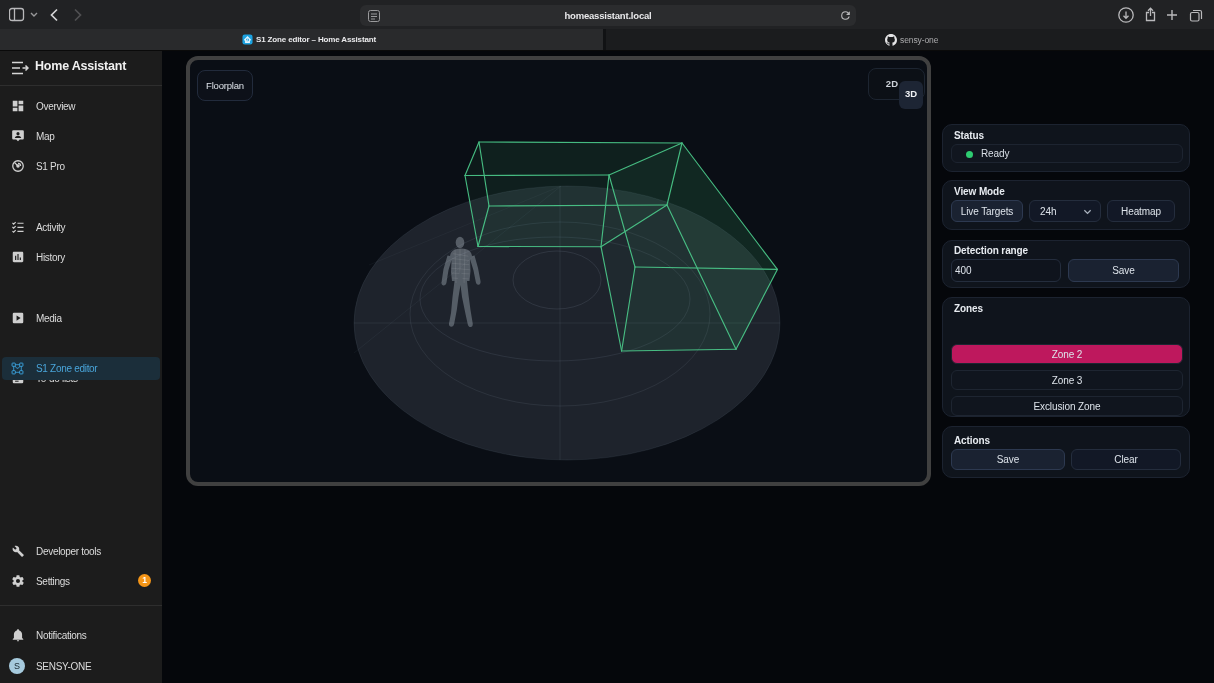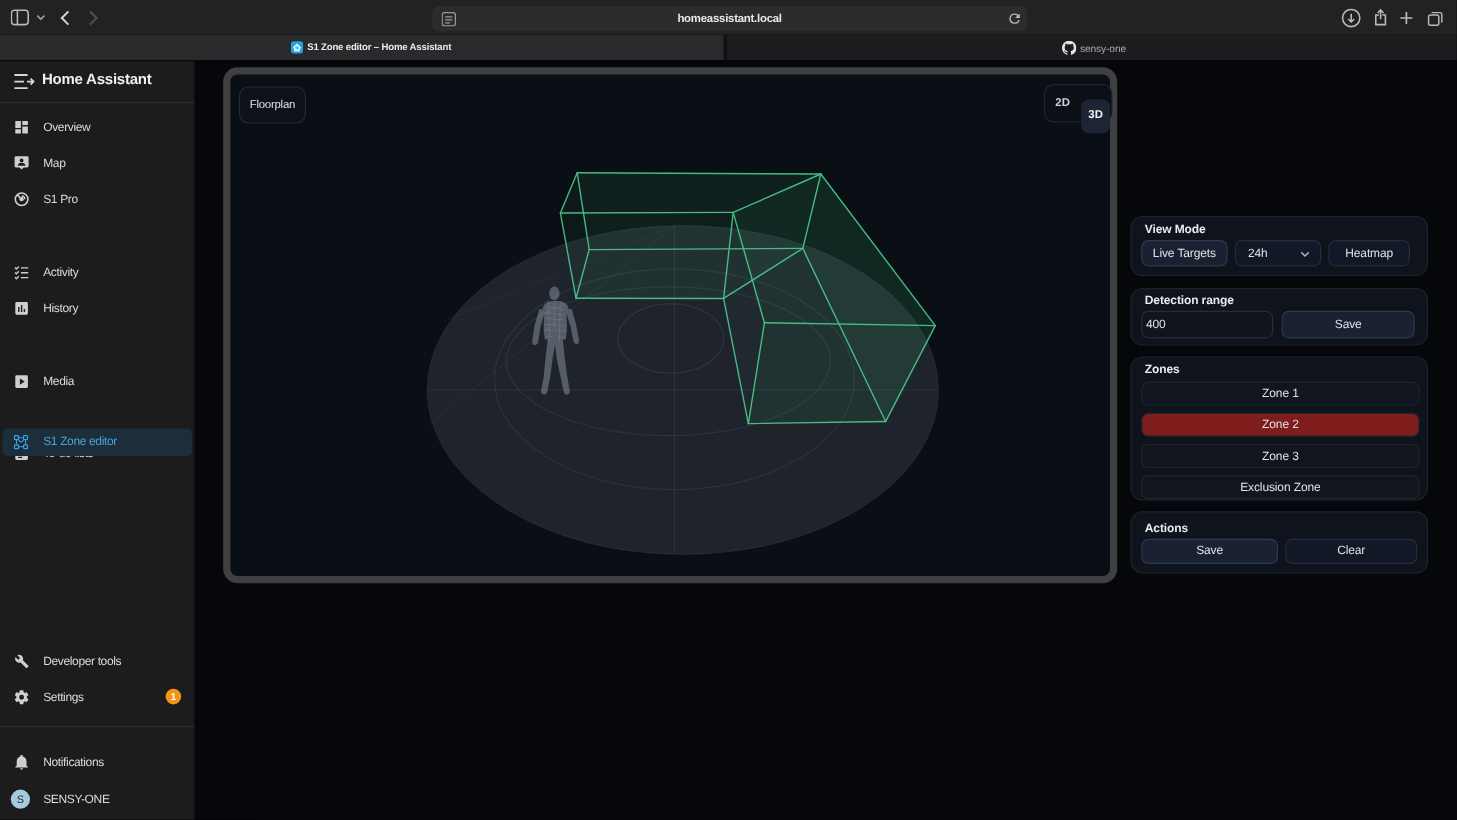--- a/index.html
+++ b/index.html
@@ -18,24 +18,24 @@
   #sidebar .hdr { position:absolute; left:35px; top:8px; font-size:12.5px; font-weight:600; color:#f0f0f0; letter-spacing:-0.2px; }
   .navitem { position:absolute; left:0; width:162px; height:30px; }
   .navitem .lbl { position:absolute; left:36px; top:9.5px; font-size:10px; font-weight:500; color:#dcdcdc; letter-spacing:-0.3px; }
   .navitem svg { position:absolute; left:11px; top:8px; }
   .sdiv { position:absolute; left:0; width:162px; height:1px; background:#2e2e2e; }
   #selrow { position:absolute; left:2px; top:286px; width:158px; height:23px; background:#1b2e3a; border-radius:4px;margin-top:20px; }
   #selrow .lbl { position:absolute; left:34px; top:6px; font-size:10px; font-weight:500; color:#49a4d9; letter-spacing:-0.3px; }
   #selrow svg { position:absolute; left:9px; top:5px; }
   #badge { position:absolute; left:138px; top:523px; width:13px; height:13px; border-radius:50%; background:#f49517; color:#fff; font-size:8.5px; font-weight:bold; text-align:center; line-height:13px;}
   #avatar { position:absolute; left:9px; top:607px; width:16px; height:16px; border-radius:50%; background:#a6cadd; color:#17262e; font-size:9px; font-weight:500; text-align:center; line-height:16px; }
-  #mainpanel { position:absolute; left:186px; top:5px; width:745px; height:430px; background:#0a0e15; border:6px solid #404040; border-radius:12px; }
+  #mainpanel { position:absolute; left:186px; top:5px; width:745px; height:430px; background:#0a0e15; border:4px solid #404040; border-radius:12px; }
   #floorbtn { position:absolute; left:7px; top:10px; width:56px; height:31px; background:#0d1119; border:1px solid #222b3c; border-radius:8px; color:#dde2e8; font-size:9.5px; text-align:center; line-height:29px; letter-spacing:-0.2px; }
   #toggle { position:absolute; left:678px; top:8px; width:57px; height:32px; background:#0c1016; border:1px solid #1d2531; border-radius:8px; }
-  #toggle .b2d { position:absolute; left:0px; top:0px; width:29px; height:30px; color:#cdd2d9; font-size:9.5px; font-weight:bold; text-align:center; line-height:30px;}
+  #toggle .b2d { position:absolute; left:0px; top:0px; width:29px; height:30px; color:#cdd2d9; font-size:9.5px; font-weight:bold; text-align:right; line-height:30px;}
   #toggle .b3d { position:absolute; left:30px; top:12px; width:24px; height:28px; background:#1d2534; border-radius:6px; color:#f0f2f5; font-size:9.5px; font-weight:bold; text-align:center; line-height:26px;}
   .card { position:absolute; left:942px; width:248px; background:#0f141c; border:1px solid #1c2330; border-radius:10px; }
   .card .clbl { position:absolute; left:11px; top:9px; font-size:10px; font-weight:bold; color:#e7ebf0; letter-spacing:-0.1px; }
   .ctl { position:absolute; background:#121826; border:1px solid #242d3d; border-radius:6px; color:#dde3ea; font-size:10px; letter-spacing:-0.1px; }
   .ctl.lite { background:#1a2231; border-color:#2d3950; }
 </style>
 </head>
 <body>
 <div id="toolbar">
   <svg class="abs" style="left:9px;top:7px" width="230" height="16" viewBox="0 0 230 16">
@@ -231,37 +231,43 @@
 <g clip-path="url(#figclip)" stroke="rgba(255,255,255,0.22)" stroke-width="0.4" fill="none">
 <path d="M260 194 l24 4 M259 199 l25 3 M259 204 l25 2 M260 209 l24 2 M261 214 l22 1 M262 219 l20 1 M266 190 l1 34 M271 189 l0 35 M276 190 l-1 34"></path>
 <path d="M264 230 l-2.5 32 M277.5 230 l2.5 32" clip-path="none" opacity="0.7"></path>
 </g>
 </svg>
     <div id="toggle">
         <div class="b2d">2D</div>
         <div class="b3d">3D</div>
       </div>
   </div>
+<div class="card" style="top:73px;height:48px">
+<div class="clbl" style="top:5px">Status</div>
+<div class="ctl" style="left:8px;top:19px;width:232px;height:19px;border-color:#1d2430;background:#11161f">
+<span style="position:absolute;left:13.5px;top:6px;width:7px;height:7px;border-radius:50%;background:#2ecc71"></span>
+<span style="position:absolute;left:29px;top:3px;font-size:10px;color:#d9dfe6">Ready</span>
+</div>
+</div>
 <div class="card" style="top:129px;height:50px">
 <div class="clbl" style="top:5px">View Mode</div>
 <div class="ctl lite" style="left:8px;top:19px;width:72px;height:22px;text-align:center;line-height:21px">Live Targets</div>
 <div class="ctl" style="left:86px;top:19px;width:72px;height:22px;line-height:21px;padding-left:10px">24h<svg style="position:absolute;right:8px;top:50%;margin-top:-3.5px" width="9" height="8" viewBox="0 0 10 8">
           <path d="M1.5 2 L5 5.5 L8.5 2" stroke="#aab3bf" stroke-width="1.4" fill="none"></path>
         </svg></div>
 <div class="ctl" style="left:164px;top:19px;width:68px;height:22px;text-align:center;line-height:21px">Heatmap</div>
 </div>
 <div class="card" style="top:189px;height:48px">
 <div class="clbl" style="top:3.5px">Detection range</div>
 <div class="ctl" style="left:8px;top:18px;width:110px;height:23px;line-height:22px;padding-left:3px;background:#0f141d">400</div>
 <div class="ctl lite" style="left:125px;top:18px;width:111px;height:23px;text-align:center;line-height:22px">Save</div>
 </div>
 <div class="card" style="top:246px;height:120px">
 <div class="clbl" style="top:5px">Zones</div>
-<div class="ctl" style="left:8px;top:20px;width:232px;height:20px;text-align:center;line-height:19px;background:#10151e;border-color:#1e2531">Zone 1</div>
-<div class="ctl" style="left:8px;top:46px;width:232px;height:20px;text-align:center;line-height:19px;background:#7f1d1d;border-color:#1e2531">Zone 2</div>
+<div class="ctl" style="left:8px;top:46px;width:232px;height:20px;text-align:center;line-height:19px;background:#be185d;border-color:#1e2531">Zone 2</div>
 <div class="ctl" style="left:8px;top:72px;width:232px;height:20px;text-align:center;line-height:19px;background:#10151e;border-color:#1e2531">Zone 3</div>
 <div class="ctl" style="left:8px;top:98px;width:232px;height:20px;text-align:center;line-height:19px;background:#10151e;border-color:#1e2531">Exclusion Zone</div>
 </div>
 <div class="card" style="top:375px;height:52px">
 <div class="clbl" style="top:7.5px">Actions</div>
 <div class="ctl lite" style="left:8px;top:22px;width:114px;height:21px;text-align:center;line-height:20px">Save</div>
 <div class="ctl" style="left:128px;top:22px;width:110px;height:21px;text-align:center;line-height:20px">Clear</div>
 </div>
 </div>
 

